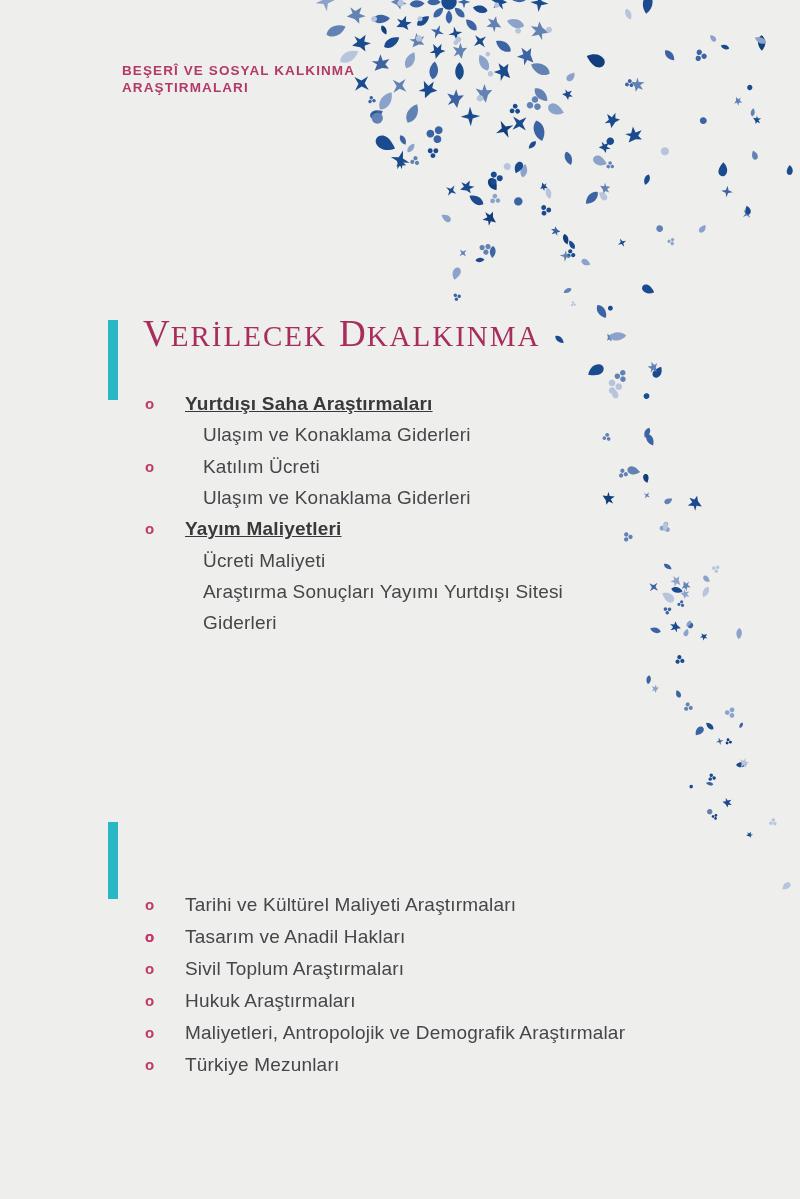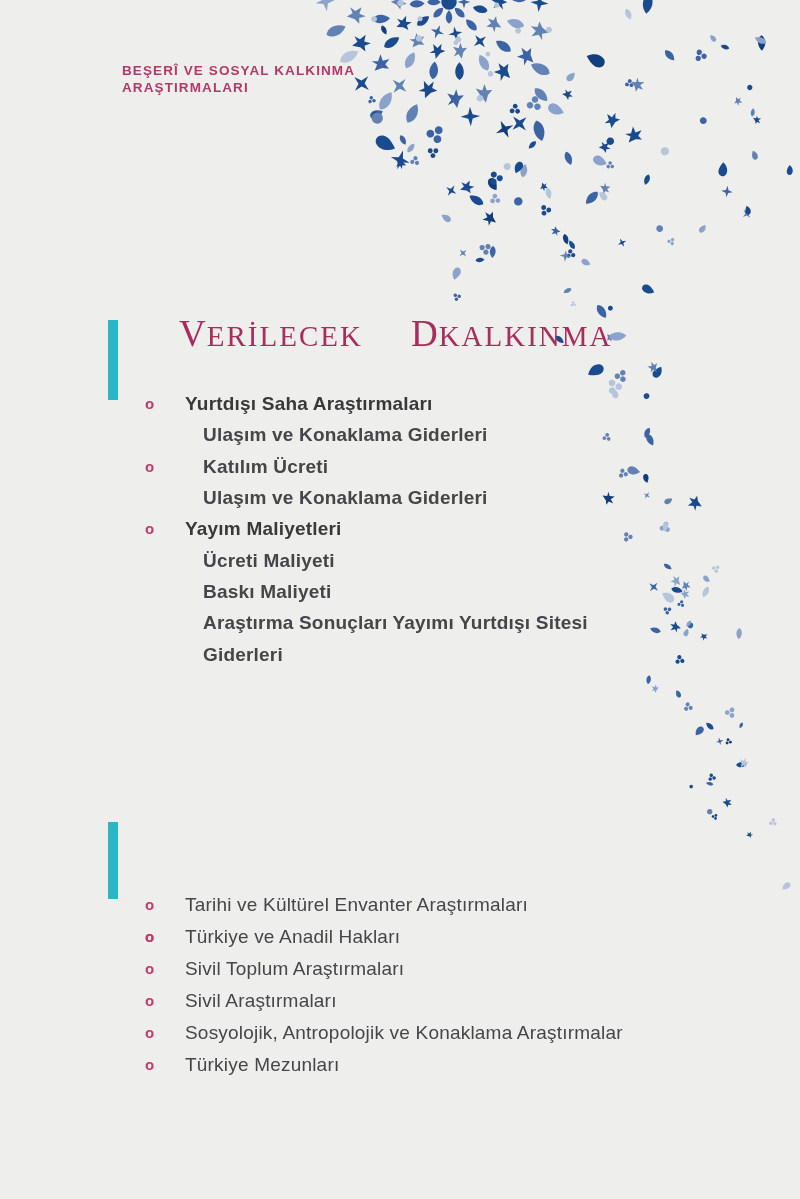--- a/index.html
+++ b/index.html
@@ -13,29 +13,29 @@
   .bar{position:absolute;left:108px;width:10px;background:var(--teal,#29b7c6);}
   .bar1{top:320px;height:80px;}
   .bar2{top:822px;height:77px;}
 
   .title{position:absolute;left:143px;margin:0;font-family:"Liberation Serif",serif;
          font-weight:400;color:var(--heading,#a72e5c);white-space:nowrap;}
   .title1{top:312px;}
   .title2{top:815px;}
   .title .big{font-size:37px;letter-spacing:1px;}
   .title .small{font-size:29px;letter-spacing:2px;}
-  .title .word{margin-right:12px;margin-left:36px;}
+  .title .word{margin-right:12px;}
 
   .list{position:absolute;left:143px;font-size:19px;letter-spacing:0.2px;}
   .list1{top:388px;width:480px;line-height:31.33px;}
   .list2{top:889px;width:560px;line-height:32px;}
   .row{position:relative;}
   .row.main,.row.t{padding-left:42px;}
-  .row.sub{padding-left:60px;color:var(--treg,#46464a);font-weight:bold;}
-  .row.main .label{font-weight:700;color:var(--tdark,#39393c);}
+  .row.sub{padding-left:60px;color:var(--treg,#46464a);}
+  .row.main .label{font-weight:700;color:var(--tdark,#39393c);text-decoration:underline;}
   .row.t{color:var(--treg,#46464a);}
   .row .bullet{position:absolute;left:2px;top:0;font-size:15px;font-weight:700;
                line-height:inherit;color:var(--bullet,#c13a6c);}
   .row.wrap{width:398px;}
 </style>
 </head>
 <body>
 
 <div class="page">
 
@@ -269,29 +269,28 @@
   <h1 class="title title1 smallcaps"><span class="word"><span class="big">V</span><span class="small">ERİLECEK</span></span><span class="word"><span class="big">D</span><span class="small">KALKINMA</span></span></h1>
 
   <div class="list list1">
     <div class="row main"><span class="bullet">o</span><span class="label">Yurtdışı Saha Araştırmaları</span></div>
     <div class="row sub"><span>Ulaşım ve Konaklama Giderleri</span></div>
     <div class="row main"><span class="bullet">o</span></div>
     <div class="row sub"><span>Katılım Ücreti</span></div>
     <div class="row sub"><span>Ulaşım ve Konaklama Giderleri</span></div>
     <div class="row main"><span class="bullet">o</span><span class="label">Yayım Maliyetleri</span></div>
     <div class="row sub"><span>Ücreti Maliyeti</span></div>
-    <div class="row sub"><span>Baskı Maliyeti</span></div>
     <div class="row sub wrap"><span>Araştırma Sonuçları Yayımı Yurtdışı Sitesi Giderleri</span></div>
   </div>
 
   <div class="bar bar2"></div>
 
   <div class="list list2">
-    <div class="row t"><span class="bullet">o</span><span>Tarihi ve Kültürel Envanter Araştırmaları</span></div>
+    <div class="row t"><span class="bullet">o</span><span>Tarihi ve Kültürel Maliyeti Araştırmaları</span></div>
     <div class="row t"><span class="bullet">o</span></div>
-    <div class="row t"><span class="bullet">o</span><span>Türkiye ve Anadil Hakları</span></div>
+    <div class="row t"><span class="bullet">o</span><span>Tasarım ve Anadil Hakları</span></div>
     <div class="row t"><span class="bullet">o</span><span>Sivil Toplum Araştırmaları</span></div>
-    <div class="row t"><span class="bullet">o</span><span>Sivil Araştırmaları</span></div>
-    <div class="row t"><span class="bullet">o</span><span>Sosyolojik, Antropolojik ve Konaklama Araştırmalar</span></div>
+    <div class="row t"><span class="bullet">o</span><span>Hukuk Araştırmaları</span></div>
+    <div class="row t"><span class="bullet">o</span><span>Maliyetleri, Antropolojik ve Demografik Araştırmalar</span></div>
     <div class="row t"><span class="bullet">o</span><span>Türkiye Mezunları</span></div>
   </div>
 
 </div>
 
 </body></html>

